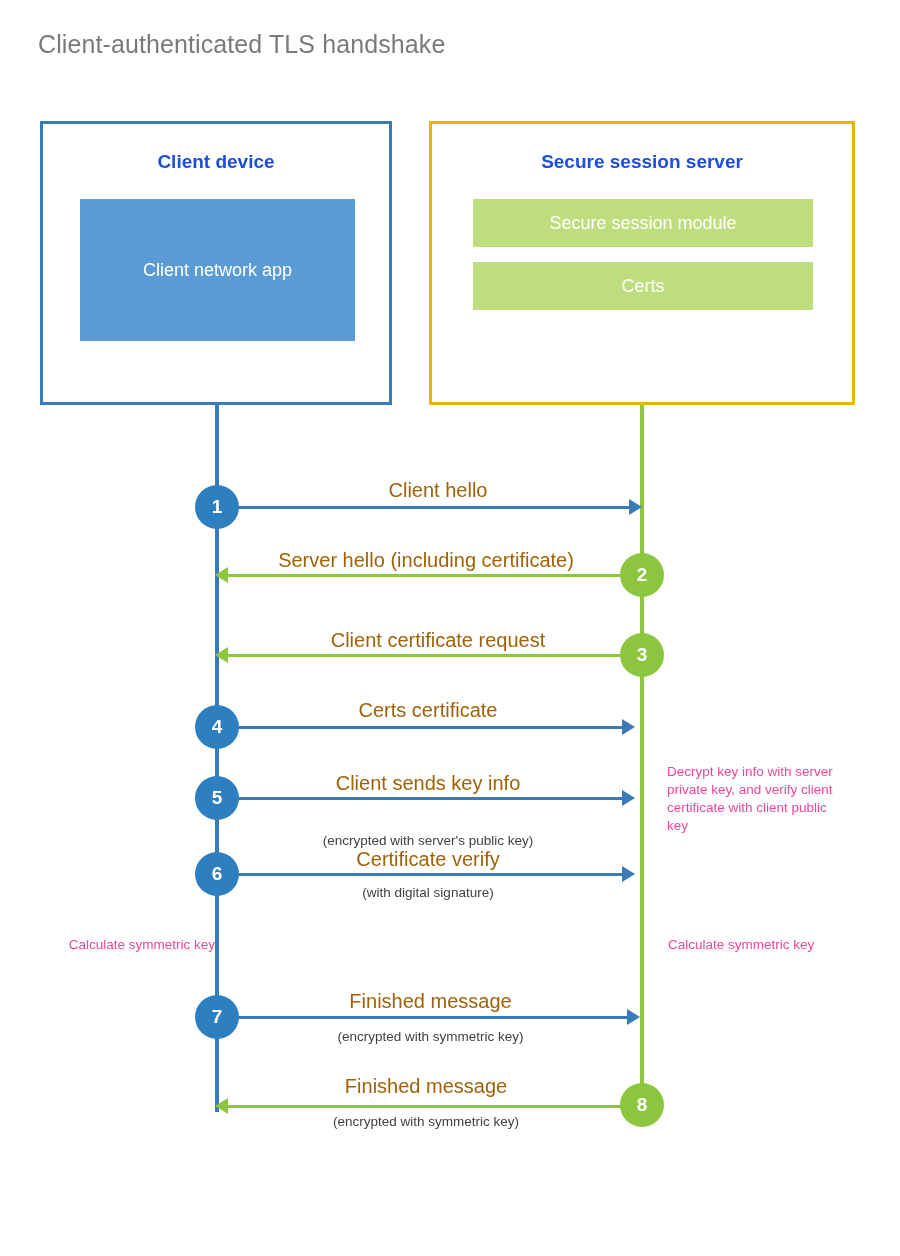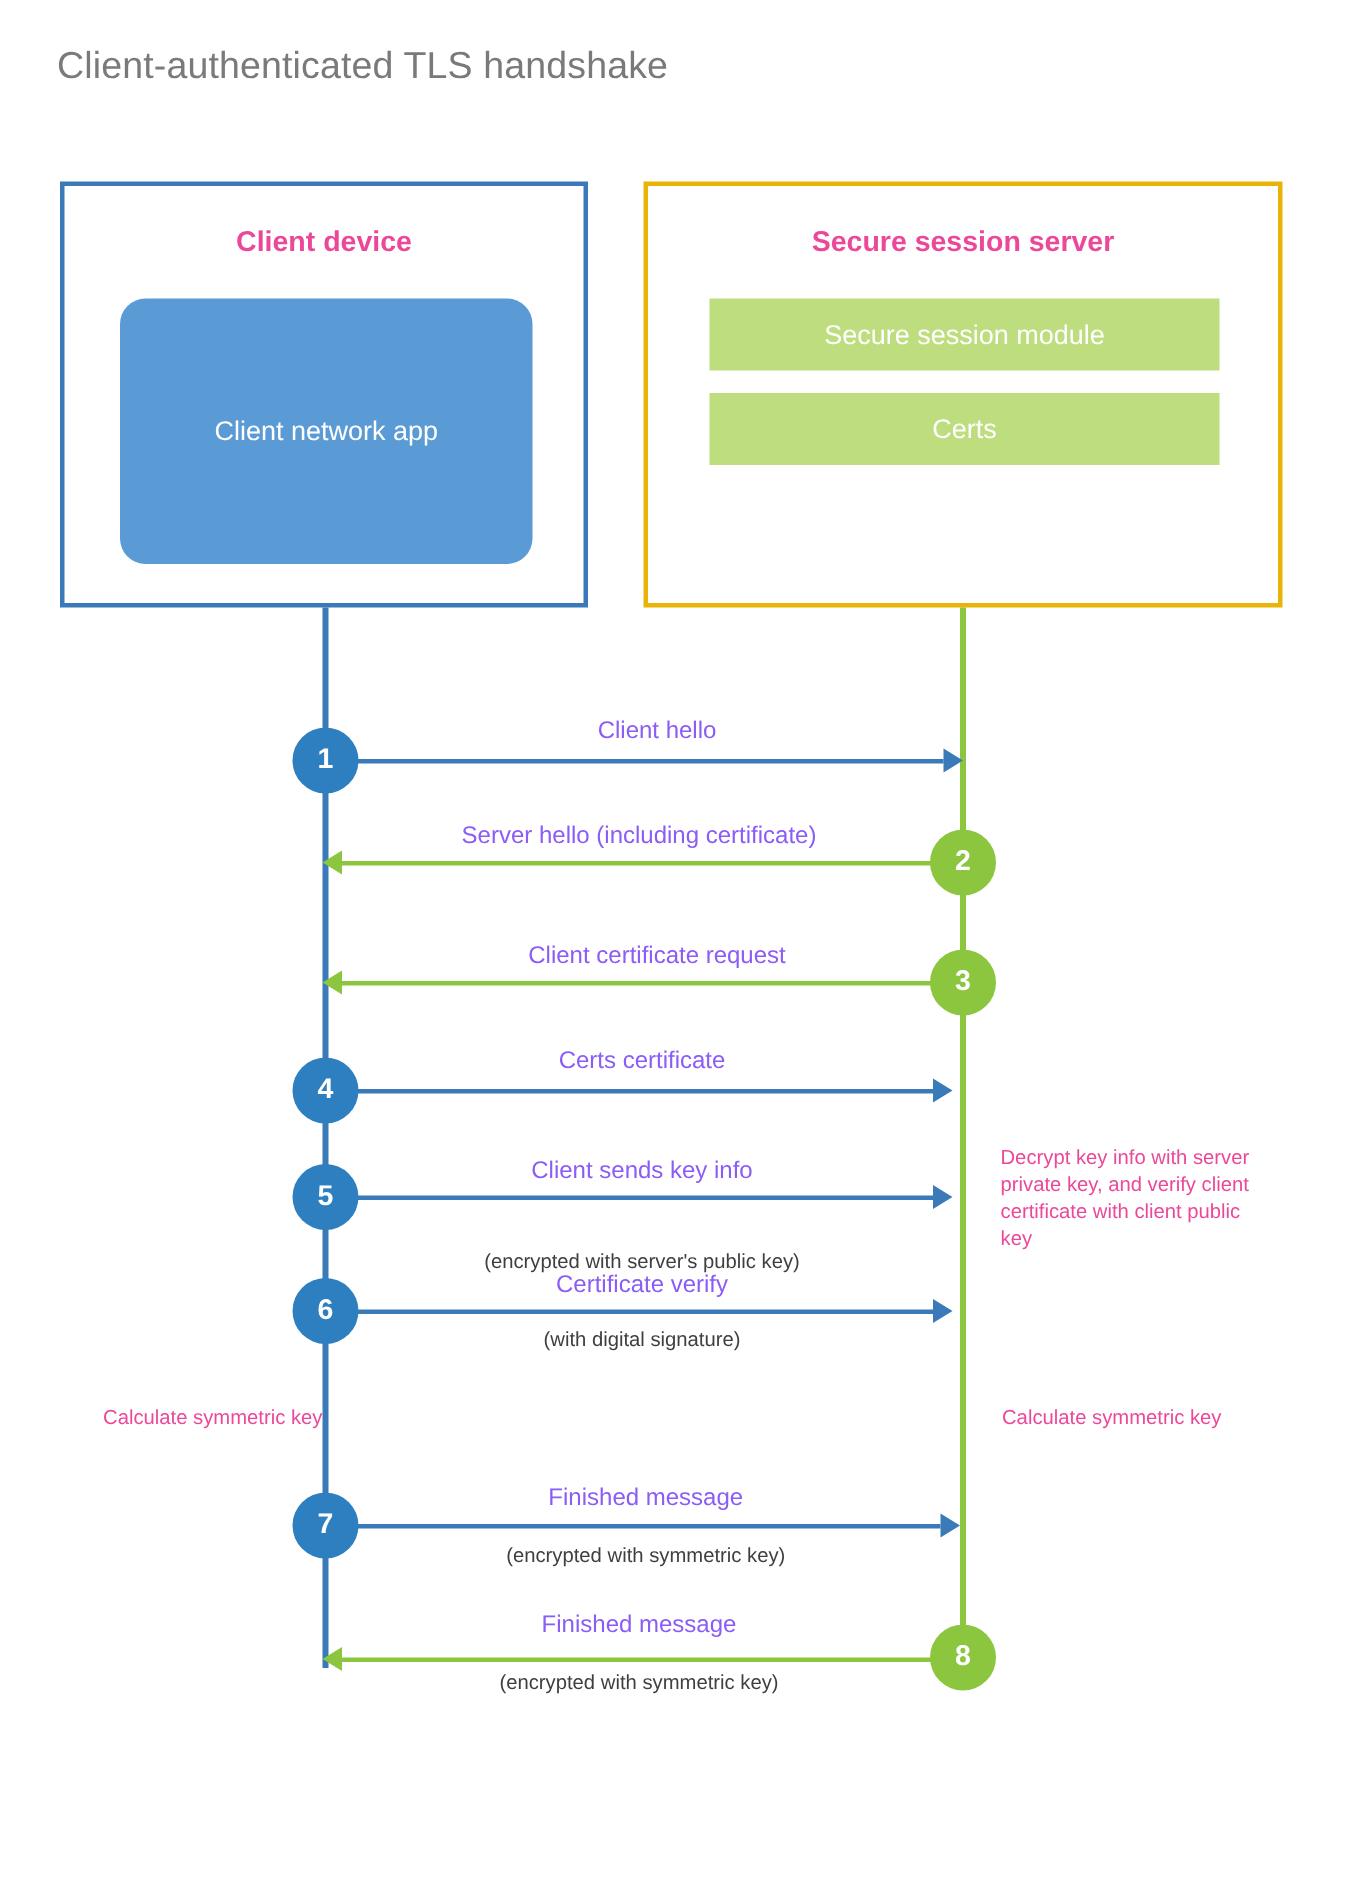--- a/index.html
+++ b/index.html
@@ -53,44 +53,43 @@
     height: 284px;
     border: 3px solid #eab308;
   }
   .party-title {
     position: absolute;
     left: 0;
     width: 100%;
     text-align: center;
     font-size: 19px;
     font-weight: bold;
-    color: #ec4899;
+    color: #1d4ed8;
   }
   #client-box .party-title { top: 27px; }
   #server-box .party-title { top: 27px; }
 
   
   .inner-block {
     position: absolute;
     display: flex;
     align-items: center;
     justify-content: center;
     text-align: center;
     color: #ffffff;
     font-size: 18px;
     font-weight: 400;
     line-height: 1.25;
   }
   #client-app-block {
     left: 37px;
     top: 75px;
     width: 275px;
-    height: 177px;
+    height: 142px;
     background: #5b9bd5;
-    border-radius: 17px;
   }
   .server-block {
     left: 41px;
     width: 340px;
     height: 48px;
     background: #bedd7f;
   }
   #server-block-0 { top: 75px; }
   #server-block-1 { top: 138px; }
   #server-block-2 { top: 199px; }
@@ -152,22 +151,22 @@
   .arrow-head.left.server {
     border-top: 8px solid transparent;
     border-bottom: 8px solid transparent;
     border-right: 13px solid #8cc63f;
   }
 
   
   .msg-label {
     position: absolute;
     text-align: center;
-    font-size: 16px;
-    color: #8b5cf6;
+    font-size: 20px;
+    color: #a16207;
     white-space: nowrap;
   }
   .msg-sublabel {
     position: absolute;
     text-align: center;
     font-size: 13.5px;
     color: #3f3f3f;
     white-space: nowrap;
   }
 

